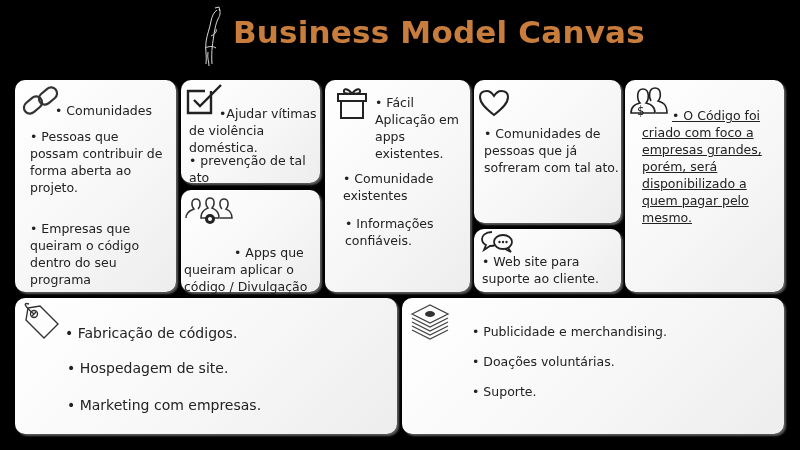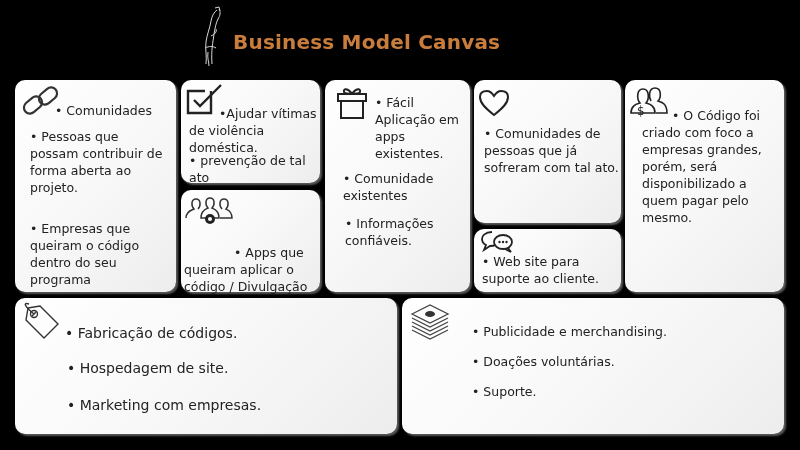--- a/index.html
+++ b/index.html
@@ -3,22 +3,22 @@
 <meta charset="utf-8">
 <style>
   html, body { margin: 0; padding: 0; }
   body {
     width: 800px; height: 450px; background: #000; position: relative;
     overflow: hidden; font-family: "DejaVu Sans", sans-serif; color: #1a1a1a;
   }
   .header { position: absolute; left: 0; top: 0; width: 800px; height: 75px; }
   .logo { position: absolute; left: 197px; top: 6px; width: 30px; height: 64px; }
   .title {
-    position: absolute; left: 233px; top: 30px; font-family: "DejaVu Sans", sans-serif;
-    font-size: 20px; font-weight: bold; color: #c97d3c; letter-spacing: 0.2px; white-space: nowrap; text-align: right;
+    position: absolute; left: 233px; top: 14px; font-family: "DejaVu Sans", sans-serif;
+    font-size: 31px; font-weight: bold; color: #c97d3c; letter-spacing: 0.2px; white-space: nowrap; text-align: right;
   }
   .card {
     position: absolute; background: linear-gradient(135deg, #ffffff 0%, #f7f7f7 55%, #ededed 100%);
     border-radius: 10px; box-shadow: 2px 2px 2px #5a5a5a; box-sizing: border-box;
   }
   .txt { position: absolute; font-size: 12.5px; line-height: 17px; color: #222; }
   .icon { position: absolute; }
   .icon svg { display: block; }
   .big .txt { font-size: 14px; }
 </style>
@@ -126,21 +126,21 @@
 <div class="card" style="left:625px;top:80px;width:159px;height:212px;">
   <div class="icon" style="left:4px;top:5px;">
     <svg width="40" height="32" viewBox="0 0 40 32">
         <g fill="none" stroke="#222" stroke-width="1.6">
       <path d="M2 28 C2 20 8 19 11 18 C8 15 7 4 14 4 C21 4 20 15 17 18 C20 19 26 20 26 28 Z"></path>
       <path d="M22 16 C20 13 19 3 26 3 C33 3 32 13 29 16 C32 17 38 18 38 28 L27 28"></path>
     </g>
         <text x="8" y="30" font-size="12" font-family="DejaVu Sans, sans-serif" fill="#222">$</text>
       </svg>
   </div>
-  <div class="txt" style="left:17px;top:27px;width:135px;text-indent:30px;">•  O Código foi criado com foco a empresas grandes, porém, será disponibilizado a quem pagar pelo mesmo.</div>
+  <div class="txt" style="left:17px;top:27px;width:135px;text-indent:30px;text-decoration:underline;">•  O Código foi criado com foco a empresas grandes, porém, será disponibilizado a quem pagar pelo mesmo.</div>
 </div>
 
 <div class="card big" style="left:15px;top:298px;width:382px;height:136px;padding-left:7px;">
   <div class="icon" style="left:5px;top:4px;">
     <svg width="40" height="40" viewBox="0 0 40 40">
         <g fill="none" stroke="#333" stroke-width="1.4">
       <path d="M8 6 L20 4 L38 22 L24 36 L6 18 Z"></path>
       <circle cx="14" cy="12" r="3.5"></circle>
       <path d="M14 12 C4 4 3 0 9 2"></path>
       <path d="M12 14 L16 10"></path>

